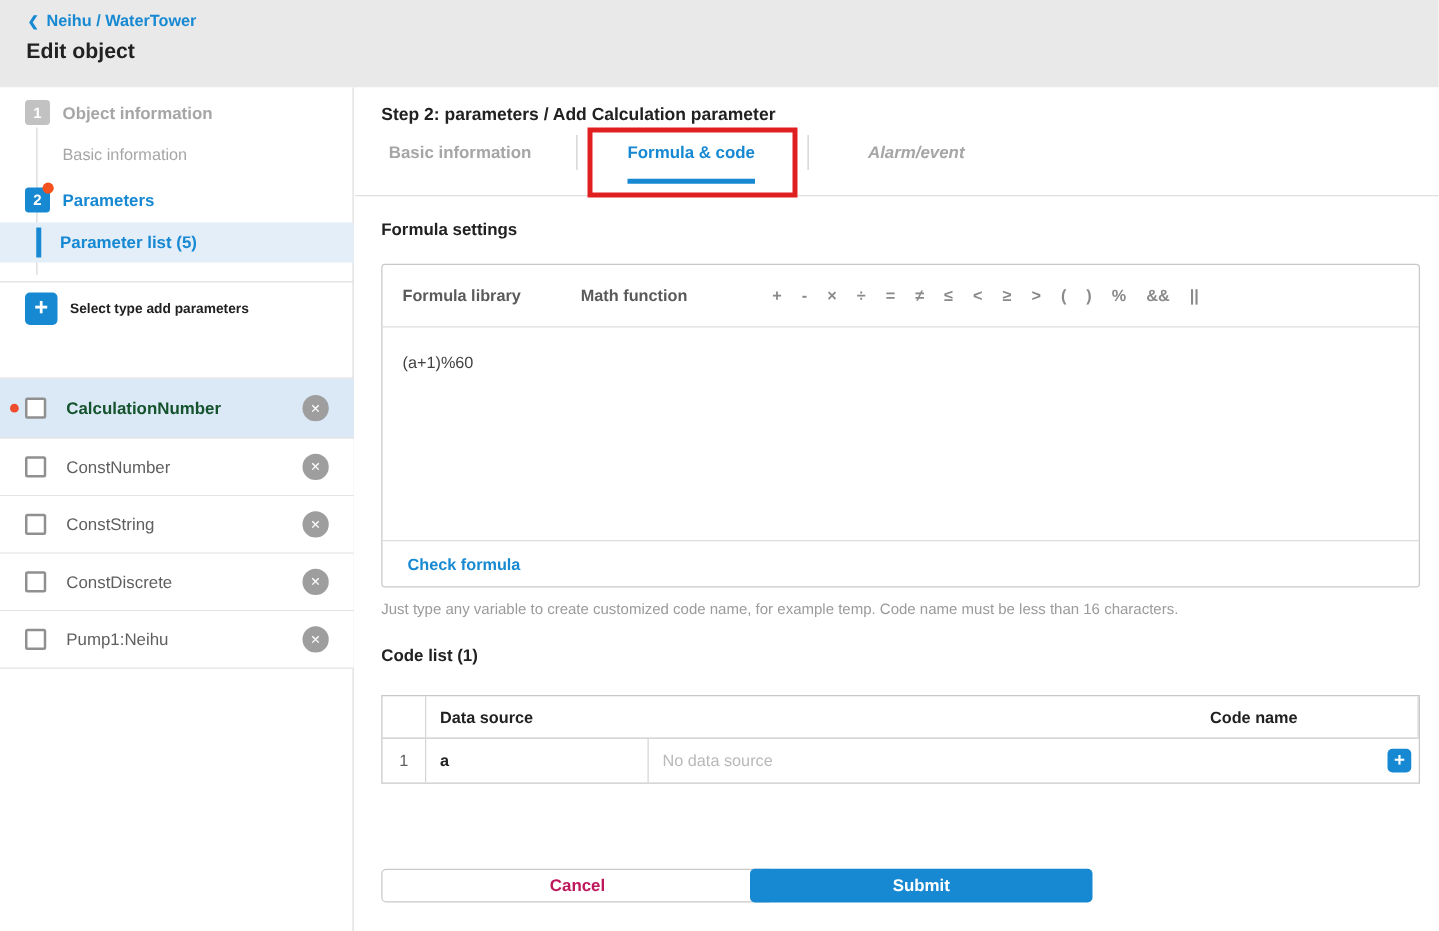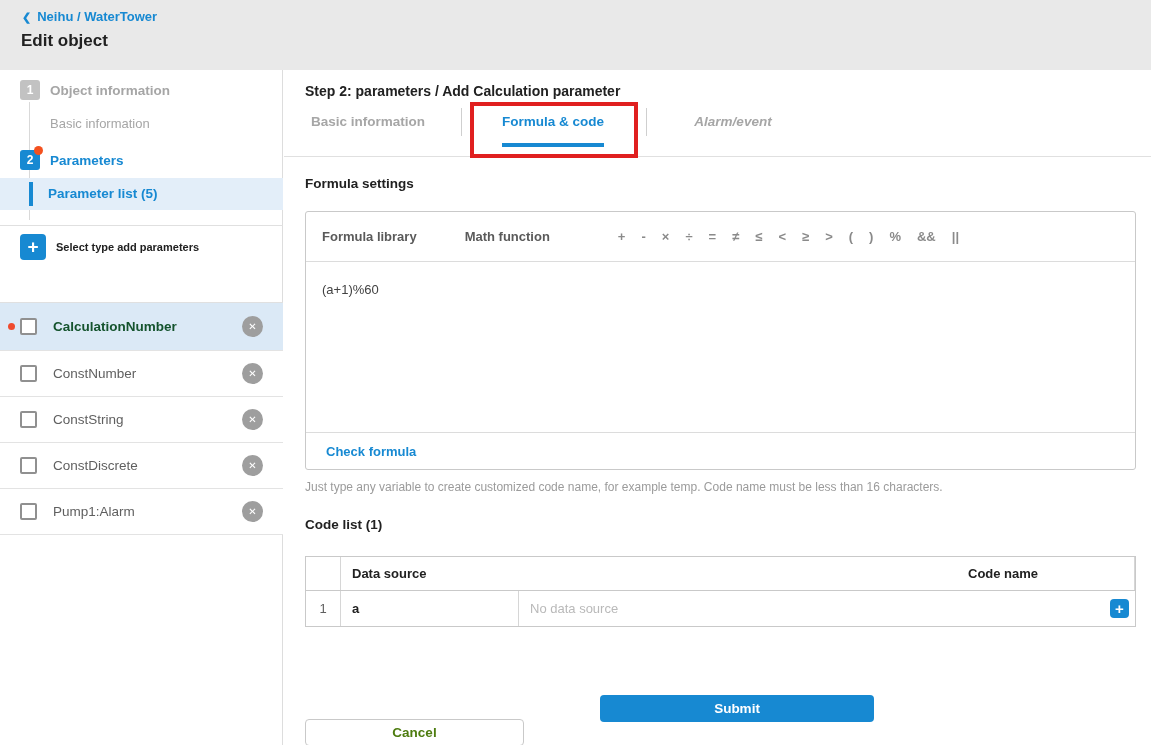--- a/index.html
+++ b/index.html
@@ -84,21 +84,21 @@
   .ct-code { width:178px; padding-left:11px; border-right:1px solid #d6d6d6; }
   .ct-src { flex:1; padding-left:11px; position:relative; }
   .ct-head-label { font-weight:bold; color:#212121; }
   .ct-code-val { font-weight:bold; color:#212121; }
   .ct-placeholder { color:#b9b9b9; }
   .plus-btn { position:absolute; right:6px; top:8px; width:19px; height:19px; background:#1789d2; border-radius:4px; color:#fff;
               font-size:15px; font-weight:bold; display:flex; align-items:center; justify-content:center; cursor:pointer; }
 
   .btn { position:absolute; top:625px; height:27px; border-radius:4px; font-size:13.5px; font-weight:bold;
          display:flex; align-items:center; justify-content:center; cursor:pointer; }
-  .btn-cancel { left:21px; width:219px; background:#fff; border:1px solid #c9c9c9; color:#4d7c0f;margin-top:24px; }
+  .btn-cancel { left:21px; width:314px; background:#fff; border:1px solid #c9c9c9; color:#be185d; }
   .btn-submit { left:316px; width:274px; background:#1789d2; border:none; color:#fff; }
 </style>
 </head>
 <body>
 
 <div id="page">
 
   <div id="header">
     <div class="breadcrumb">
       <span class="chev">❮</span><span>Neihu / WaterTower</span>
@@ -158,21 +158,21 @@
     </div>
     <div class="param-row" style="top:373px; height:46px;">
       <div class="checkbox"></div>
       <div class="param-name">ConstDiscrete</div>
       <div class="x-icon">
           <span>✕</span>
         </div>
     </div>
     <div class="param-row" style="top:419px; height:46px;">
       <div class="checkbox"></div>
-      <div class="param-name">Pump1:Alarm</div>
+      <div class="param-name">Pump1:Neihu</div>
       <div class="x-icon">
           <span>✕</span>
         </div>
     </div>
   </div>
 
   <div id="main">
     <div class="step-title">Step 2: parameters / Add Calculation parameter</div>
 
     <div class="tab inactive" style="left:84px;">Basic information</div>

